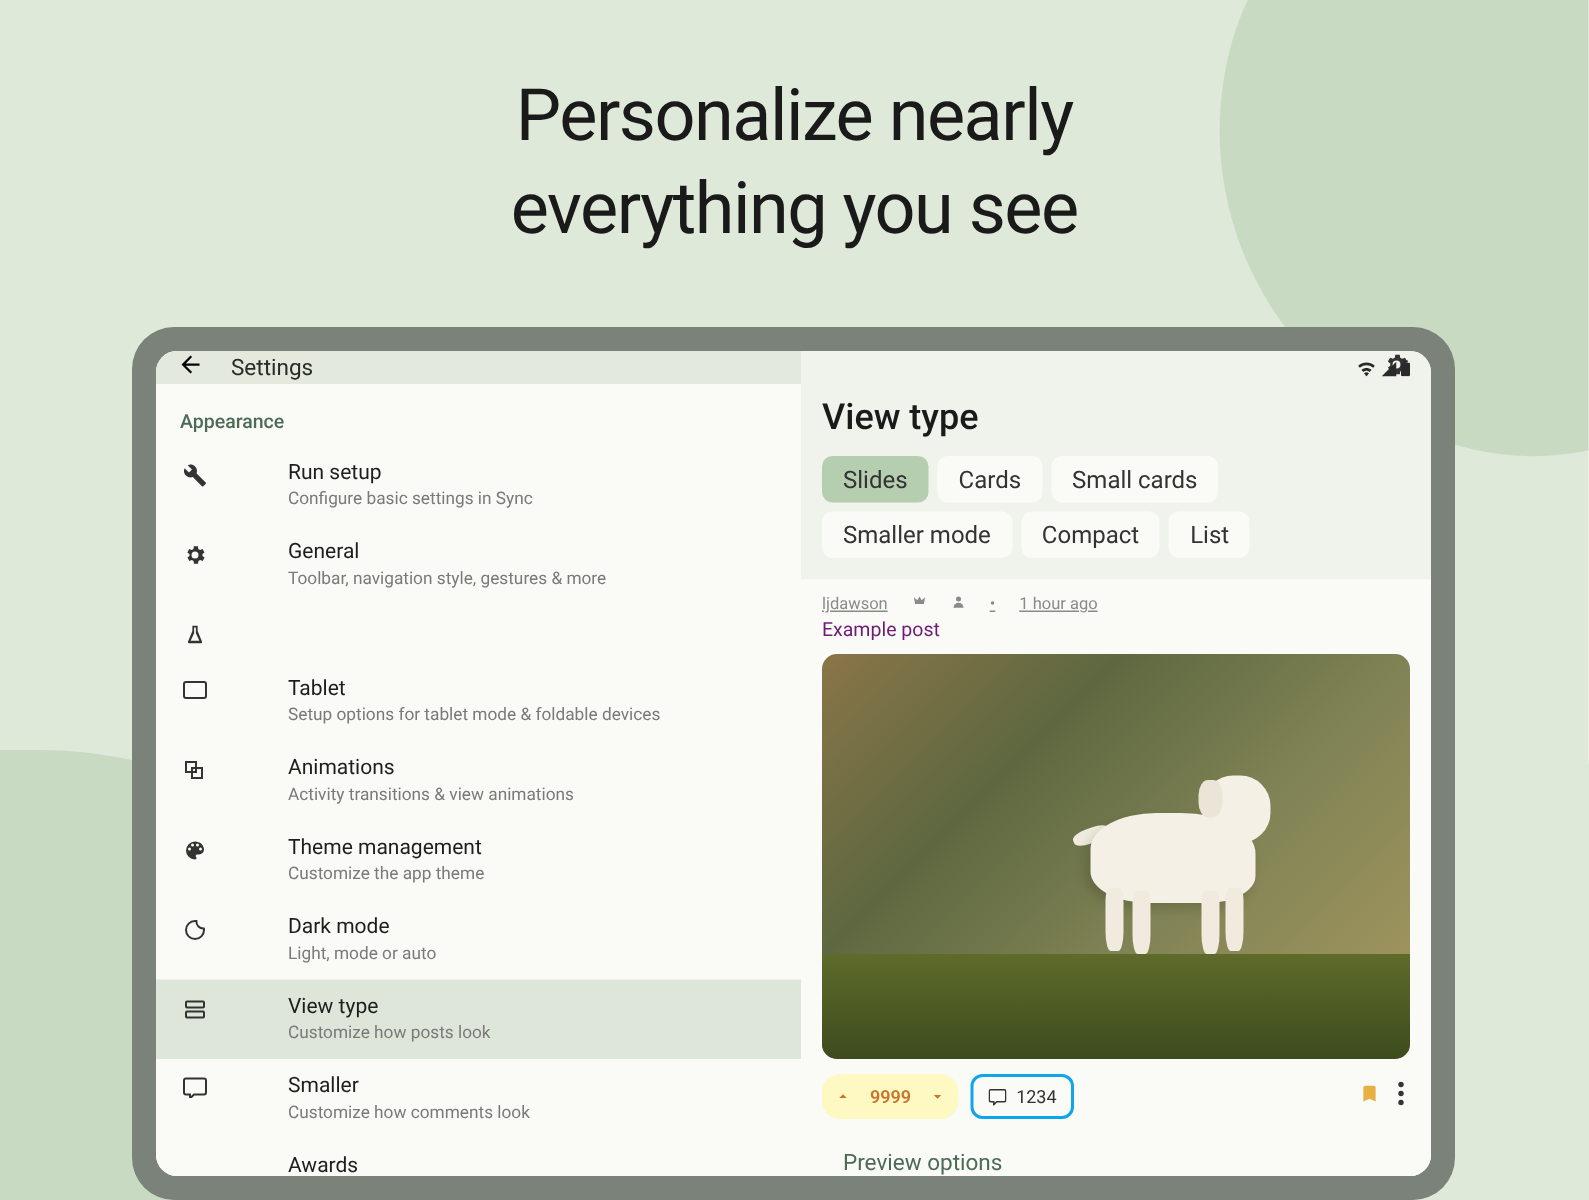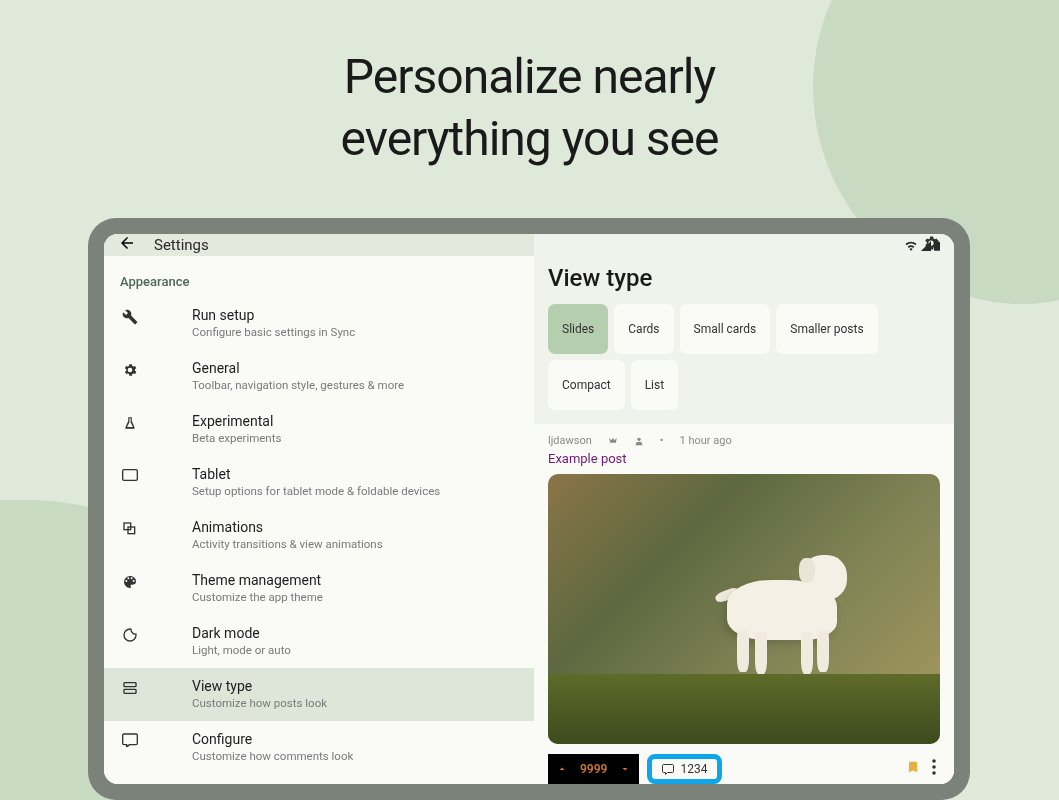--- a/index.html
+++ b/index.html
@@ -149,45 +149,45 @@
   color: #1a1a1a;
   padding: 8px 14px 12px 14px;
 }
 .chips-row {
   display: flex;
   gap: 6px;
   padding: 0 14px 14px 14px;
   flex-wrap: wrap;
 }
 .chip {
-  padding: 18px 14px;
+  padding: 6px 14px;
   background: #fafbf7;
   border-radius: 7px;
-  font-size: 12px;
+  font-size: 16px;
   color: #333;
   cursor: pointer;
 }
 .chip.active {
   background: #b6ceb0;
 }
 .post-card {
   background: #fafbf7;
   margin: 0;
   flex: 1;
   display: flex;
   flex-direction: column;
   padding: 10px 14px;
 }
 .post-meta {
   display: flex;
-  align-items: center;
   gap: 16px;
   font-size: 11px;
   color: #8a8a8a;
   margin-bottom: 4px;
+  text-decoration: underline;
 }
 .post-meta .crown-icon, .post-meta .user-icon { width: 10px; height: 10px; fill:#8a8a8a; }
 .post-title {
   font-size: 13px;
   color: #701a75;
   margin-bottom: 8px;
 }
 .post-image {
   width: 100%;
   height: 270px;
@@ -251,22 +251,22 @@
 }
 .post-actions {
   display: flex;
   align-items: center;
   gap: 8px;
   padding-top: 10px;
 }
 .vote-pill {
   display: flex;
   align-items: center;
-  background: #000000;
-  border-radius: 0;
+  background: #fef9c3;
+  border-radius: 12px;
   overflow: hidden;
   height: 30px;
 }
 .vote-up, .vote-down {
   padding: 0 8px;
   height: 100%;
   display:flex;
   align-items:center;
   cursor: pointer;
 }
@@ -274,21 +274,21 @@
 .vote-count {
   font-size: 12px;
   font-weight: 600;
   color: #c9752e;
   padding: 0 4px;
 }
 .comment-pill {
   display:flex;
   align-items:center;
   gap:6px;
-  border: 5px solid #0ea5e9;
+  border: 2px solid #0ea5e9;
   border-radius: 8px;
   padding: 5px 10px;
   font-size: 12px;
   color: #333;
   cursor:pointer;
   height: 30px;
 }
 .comment-pill svg { fill:#333; }
 .spacer { flex: 1; }
 .bookmark { color:#e6b142; cursor:pointer; }
@@ -368,24 +368,20 @@
             <div class="item-sub">Toolbar, navigation style, gestures &amp; more</div>
           </div>
         </div>
 
         <div class="settings-item">
           <span class="item-icon-box">
               <svg width="14" height="16" viewBox="0 0 24 24">
                 <path d="M15 2v6l5 12c.5 1.3-.4 2-1.5 2h-13c-1.1 0-2-.7-1.5-2l5-12V2h6zm-4 2v6.5L7 19h10l-4-8.5V4h-2z"></path>
               </svg>
             </span>
-          <div class="item-text">
-            <div class="item-title">Experimental</div>
-            <div class="item-sub">Beta experiments</div>
-          </div>
         </div>
 
         <div class="settings-item">
           <span class="item-icon-box">
               <svg width="16" height="14" viewBox="0 0 24 18">
                 <rect x="1" y="1" width="22" height="16" rx="2" fill="none" stroke="#333" stroke-width="2"></rect>
               </svg>
             </span>
           <div class="item-text">
             <div class="item-title">Tablet</div>
@@ -443,21 +439,21 @@
           </div>
         </div>
 
         <div class="settings-item">
           <span class="item-icon-box">
               <svg width="16" height="14" viewBox="0 0 24 20">
                 <path d="M21 1H3a2 2 0 00-2 2v12a2 2 0 002 2h4v4l4-4h10a2 2 0 002-2V3a2 2 0 00-2-2z" fill="none" stroke="#333" stroke-width="2"></path>
               </svg>
             </span>
           <div class="item-text">
-            <div class="item-title">Configure</div>
+            <div class="item-title">Smaller</div>
             <div class="item-sub">Customize how comments look</div>
           </div>
         </div>
 
         <div class="settings-item">
           <span class="item-icon-box"></span>
           <div class="item-text">
             <div class="item-title">Awards</div>
 
           </div>
@@ -475,21 +471,21 @@
             </svg>
         </span>
       </div>
 
       <div class="right-title">View type</div>
 
       <div class="chips-row">
         <div class="chip active">Slides</div>
         <div class="chip">Cards</div>
         <div class="chip">Small cards</div>
-        <div class="chip">Smaller posts</div>
+        <div class="chip">Smaller mode</div>
         <div class="chip">Compact</div>
         <div class="chip">List</div>
       </div>
 
       <div class="post-card">
         <div class="post-meta">
           <span>ljdawson</span>
           <svg class="crown-icon" viewBox="0 0 24 24">
               <path d="M5 16L3 5l5.5 5L12 4l3.5 6L21 5l-2 11H5z"></path>
             </svg>

